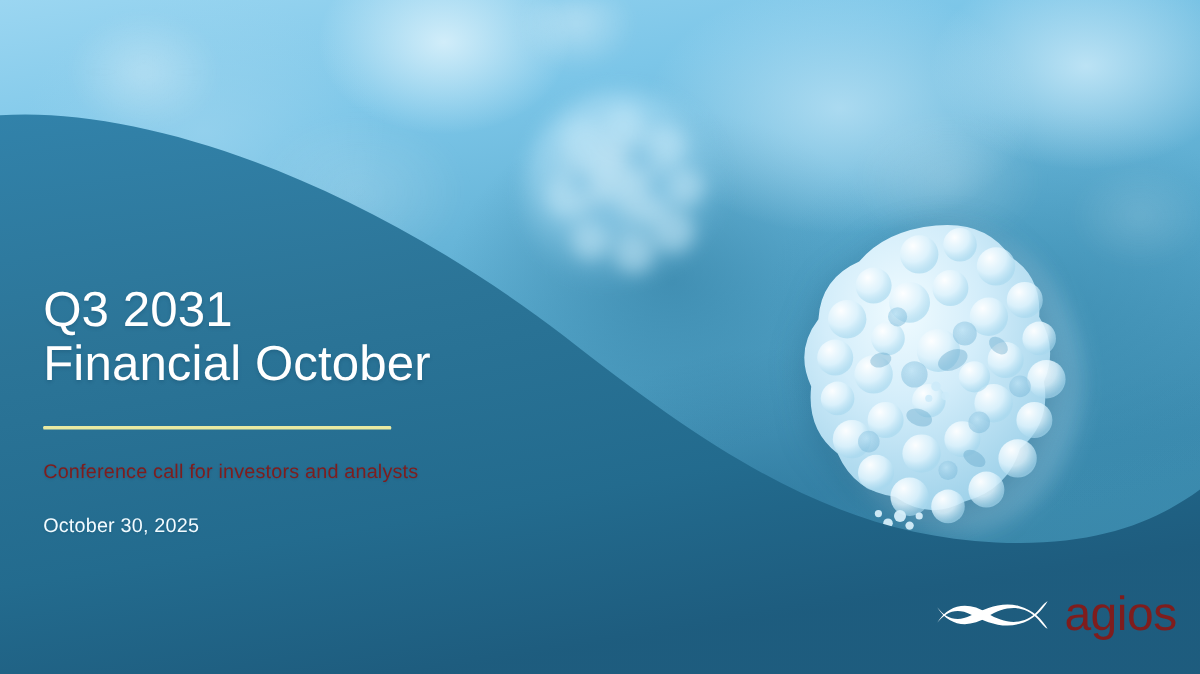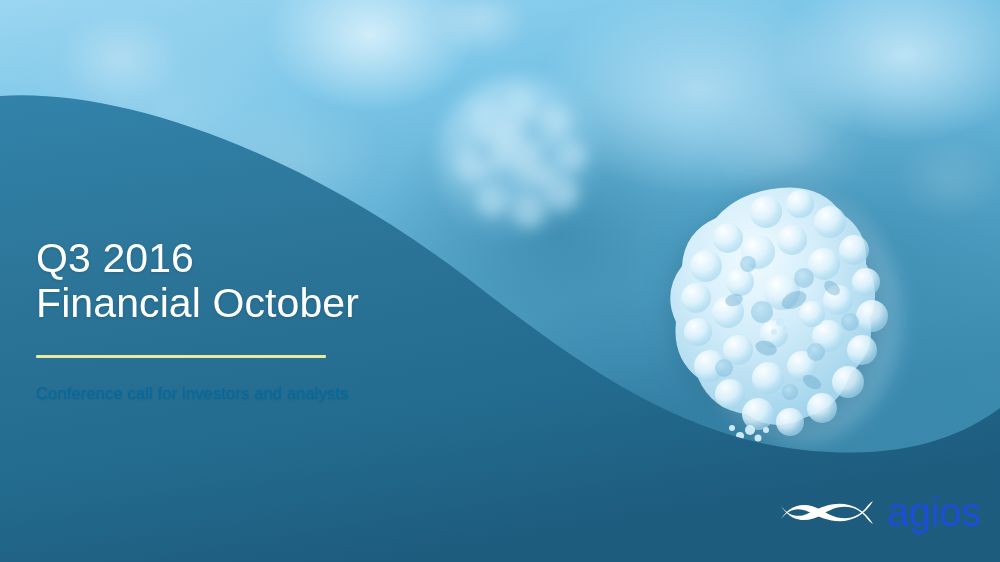--- a/index.html
+++ b/index.html
@@ -107,21 +107,21 @@
   .rule {
     width: 290px;
     height: 3px;
     background: #e9eaa2;
     margin: 29px 0 0 0;
     border-radius: 1px;
   }
 
   .subtitle {
     margin: 26px 0 0 0;
-    color: #0369a1;
+    color: #7f1d1d;
     font-size: 16.5px;
     font-weight: 400;
     letter-spacing: .15px;
     text-shadow: 0 1px 2px rgba(12,55,80,.20);
   }
   .date {
     margin: 26px 0 0 0;
     color: #f2fbff;
     font-size: 16.5px;
     font-weight: 400;
@@ -133,21 +133,21 @@
   .logo {
     position: absolute;
     left: 779px;
     top: 489px;
     display: flex;
     align-items: center;
     gap: 12px;
   }
   .logo-mark { width: 96px; height: 46px; display: block; }
   .logo-word {
-    color: #1d4ed8;
+    color: #7f1d1d;
     font-size: 40px;
     font-weight: 300;
     letter-spacing: -.4px;
     line-height: 40px;
   }
 </style>
 </head>
 <body>
 
 <div class="slide">
@@ -287,25 +287,26 @@
     </defs>
     <path d="M0,96
              C 120,88 300,150 470,280
              C 600,382 700,446 830,452
              C 910,456 962,436 1000,408
              L 1000,562 L 0,562 Z" fill="url(#panelG)" opacity="0.97"></path>
   </svg>
 
   <div class="content">
     <h1 class="title">
-      <span class="tline">Q3 2016</span>
+      <span class="tline">Q3 2031</span>
       <span class="tline">Financial October</span>
     </h1>
     <div class="rule"></div>
     <p class="subtitle">Conference call for investors and analysts</p>
+    <p class="date">October 30, 2025</p>
   </div>
 
   <div class="logo">
     <svg class="logo-mark" viewBox="0 0 96 46" aria-hidden="true">
       <path d="M2 30 C 12 14, 28 12, 44 22 C 58 31, 74 33, 86 20 C 90 15, 92 13, 94 12
                C 90 19, 82 28, 70 31 C 56 35, 42 29, 30 23 C 18 17, 9 21, 2 30 Z" fill="#ffffff"></path>
       <path d="M2 17 C 12 33, 28 35, 44 25 C 58 16, 74 14, 86 27 C 90 32, 92 34, 94 35
                C 90 28, 82 19, 70 16 C 56 12, 42 18, 30 24 C 18 30, 9 26, 2 17 Z" fill="#ffffff"></path>
     </svg>
     <span class="logo-word">agios</span>

